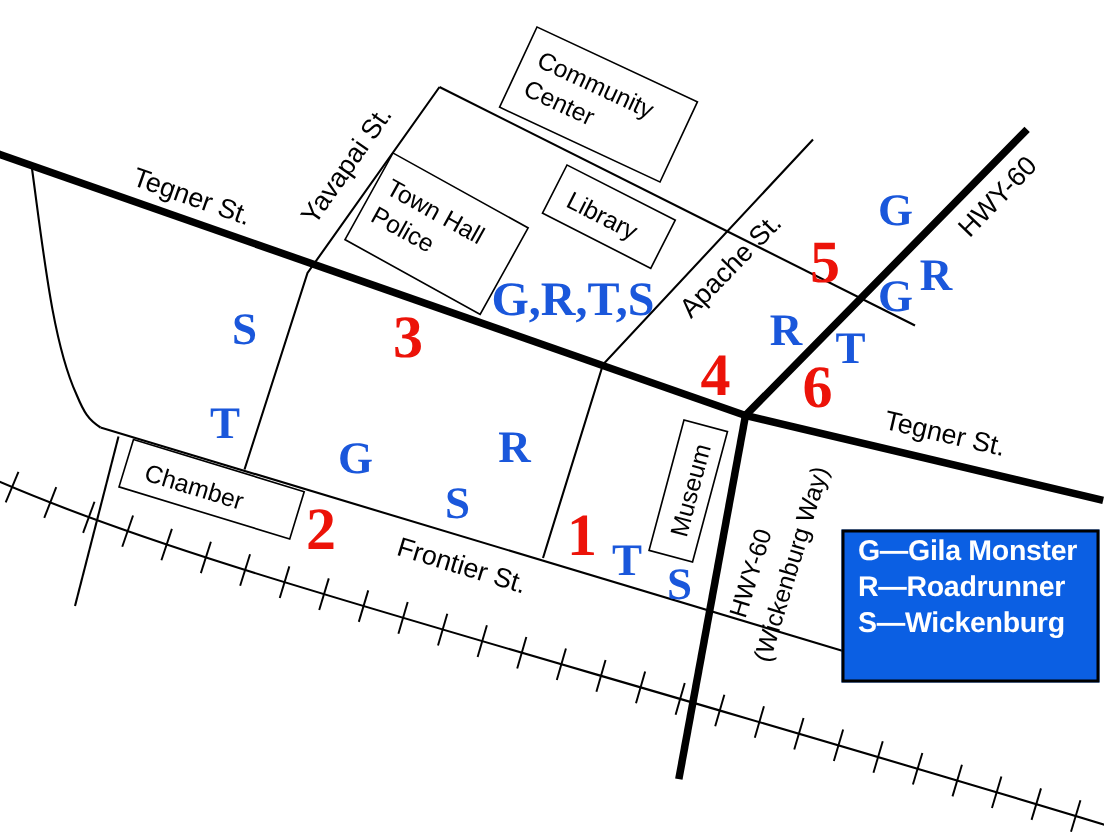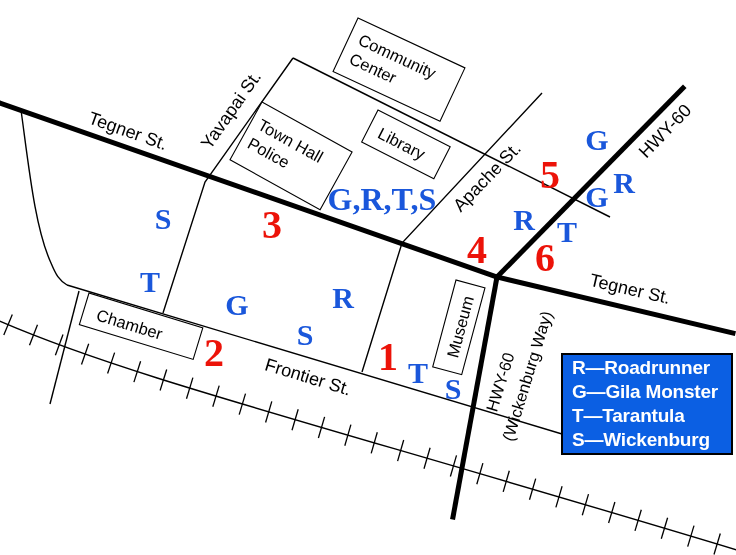--- a/index.html
+++ b/index.html
@@ -128,17 +128,16 @@
 
   <text class="red-number" text-anchor="middle" x="272" y="238">3</text>
   <text class="red-number" text-anchor="middle" x="214" y="366">2</text>
   <text class="red-number" text-anchor="middle" x="388" y="370">1</text>
   <text class="red-number" text-anchor="middle" x="477" y="263">4</text>
   <text class="red-number" text-anchor="middle" x="550" y="188">5</text>
   <text class="red-number" text-anchor="middle" x="545" y="271">6</text>
 </svg>
 
 <div id="legend">
+  <div>G—Gila Monster</div>
   <div>R—Roadrunner</div>
-  <div>G—Gila Monster</div>
-  <div>T—Tarantula</div>
   <div>S—Wickenburg</div>
 </div>
 
 </body></html>

